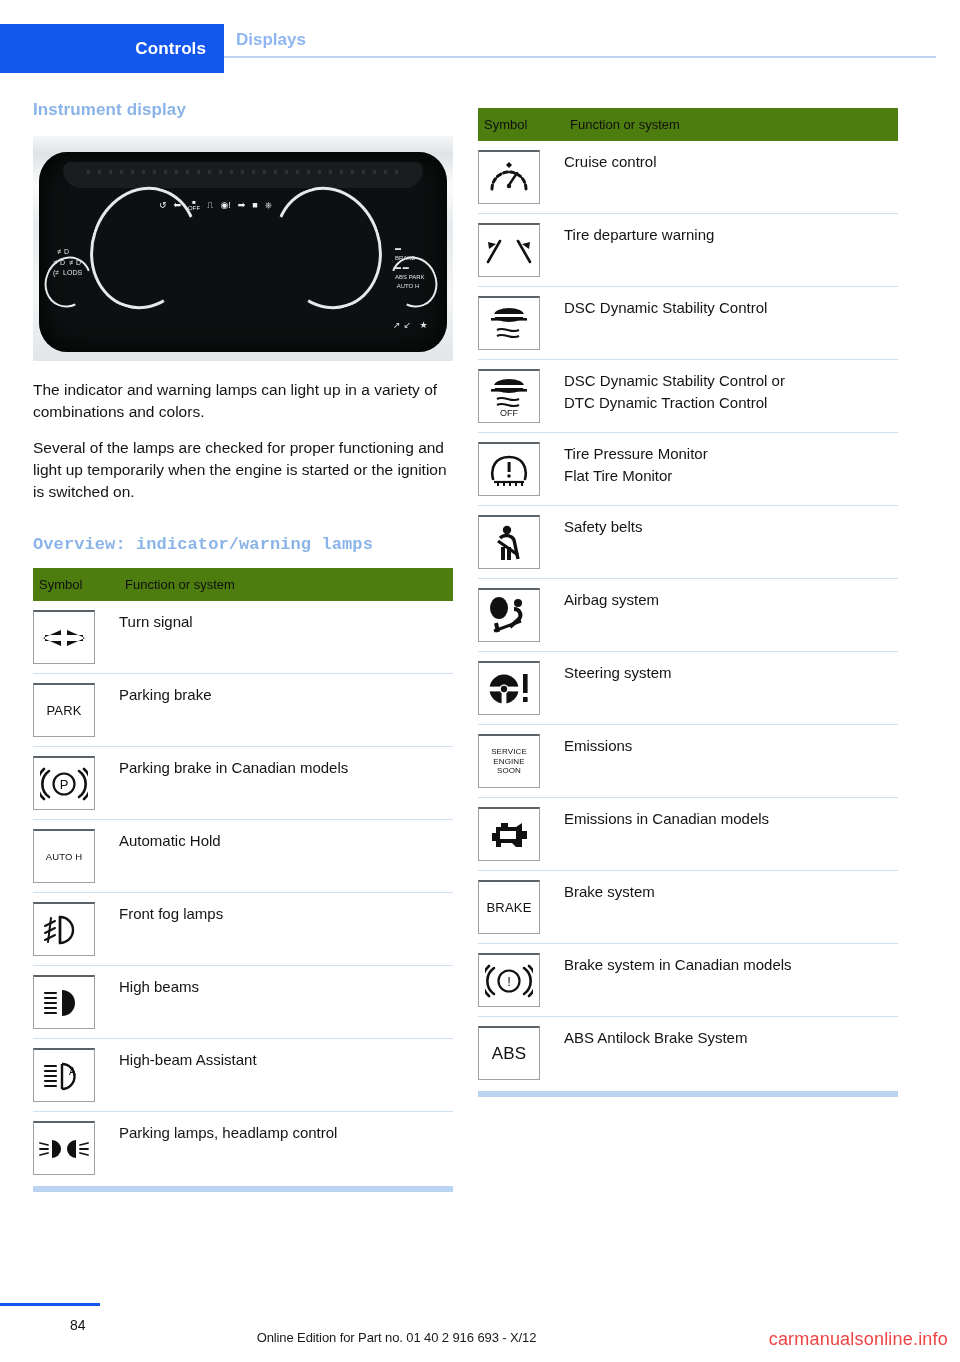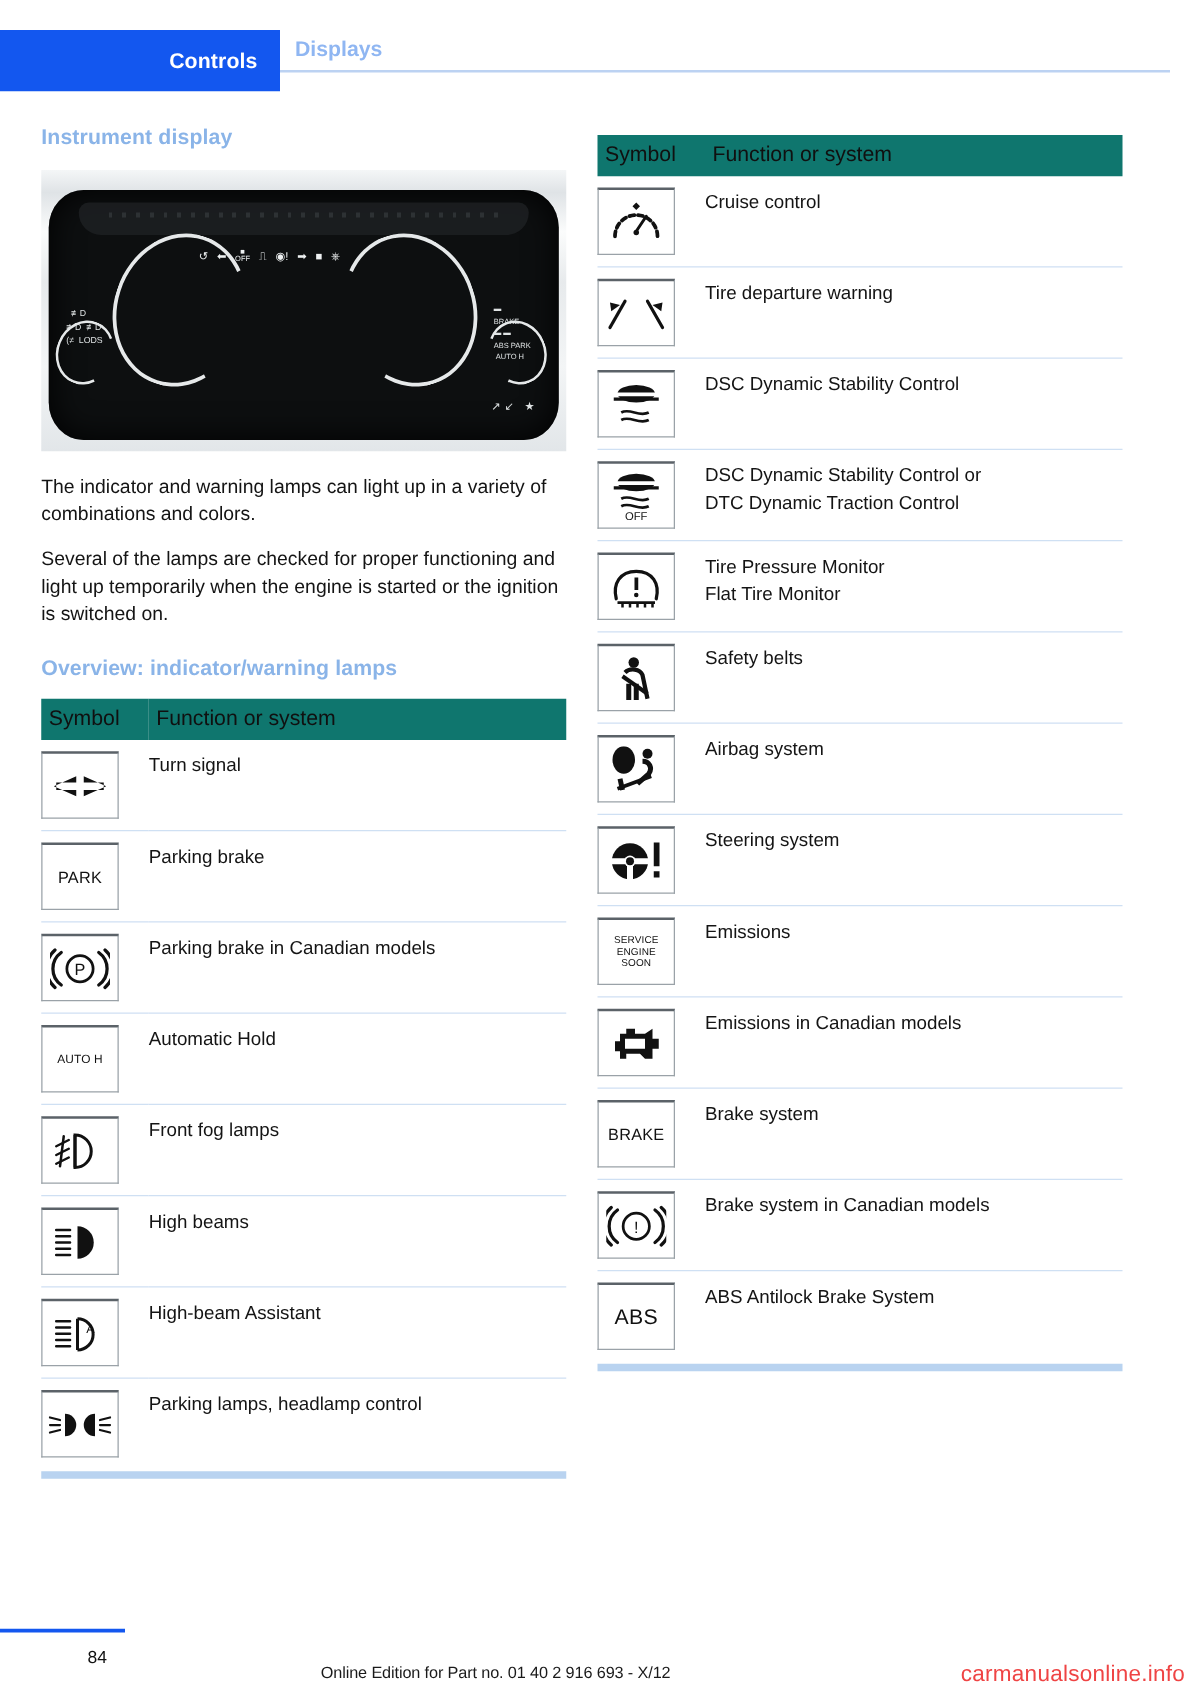--- a/index.html
+++ b/index.html
@@ -23,21 +23,21 @@
   .topbar-rule{
     position:absolute;left:224px;top:32px;width:712px;height:2px;background:#bcd2f2;
   }
   
   .col-left{position:absolute;left:33px;top:100px;width:420px;}
   .col-right{position:absolute;left:478px;top:108px;width:420px;}
 
   h2.section{
     margin:0 0 16px 0;font-size:17px;font-weight:bold;color:#8ab4e8;letter-spacing:.1px;
   }
-  h2.section.second{margin-top:22px;margin-bottom:14px;}
+  h2.section.second{margin-top:32px;margin-bottom:14px;font-family:Liberation Mono, monospace;}
 
   
   .cluster-frame{
     width:420px;height:225px;position:relative;overflow:hidden;
     background:linear-gradient(180deg,#f4f6f7 0%,#dfe3e6 8%,#fbfcfc 22%,#e7eaec 40%,#f3f5f6 70%,#e2e6e9 100%);
   }
   .cluster-body{
     position:absolute;left:6px;top:16px;width:408px;height:200px;
     background:#0d0f10;border-radius:28px/30px;
     box-shadow:inset 0 0 26px #000;
@@ -66,21 +66,21 @@
   .tell-left{position:absolute;left:14px;top:95px;width:46px;color:#dfe3e4;font-size:7px;line-height:1.5;}
   .tell-right{position:absolute;left:356px;top:92px;width:48px;color:#dfe3e4;font-size:6px;line-height:1.6;text-align:left;}
   .tell-bot{position:absolute;left:354px;top:168px;color:#dfe3e4;font-size:9px;letter-spacing:3px;}
 
   
   p.body{margin:0 0 14px 0;font-size:15.5px;line-height:1.42;color:#141414;}
 
   
   table.lamps{border-collapse:collapse;width:420px;table-layout:fixed;}
   table.lamps thead th{
-    background:#0f766e;font-size:17px;font-weight:normal;color:#101010;
+    background:#4d7c0f;font-size:13px;font-weight:normal;color:#101010;
     text-align:left;padding:5px 0 6px 6px;height:22px;vertical-align:middle;
   }
   table.lamps thead th.c-sym{width:80px;}
   table.lamps tbody td{
     border-top:1px solid #cfe0f3;padding:9px 0 9px 0;vertical-align:top;
   }
   table.lamps tbody tr:first-child td{border-top:none;}
   table.lamps tbody td.c-sym{width:80px;padding-left:0;}
   table.lamps tbody td.c-txt{font-size:15px;line-height:1.48;color:#141414;padding-top:10px;}
   .tbl-end{width:420px;height:6px;background:#b9d3f0;margin-top:2px;}

